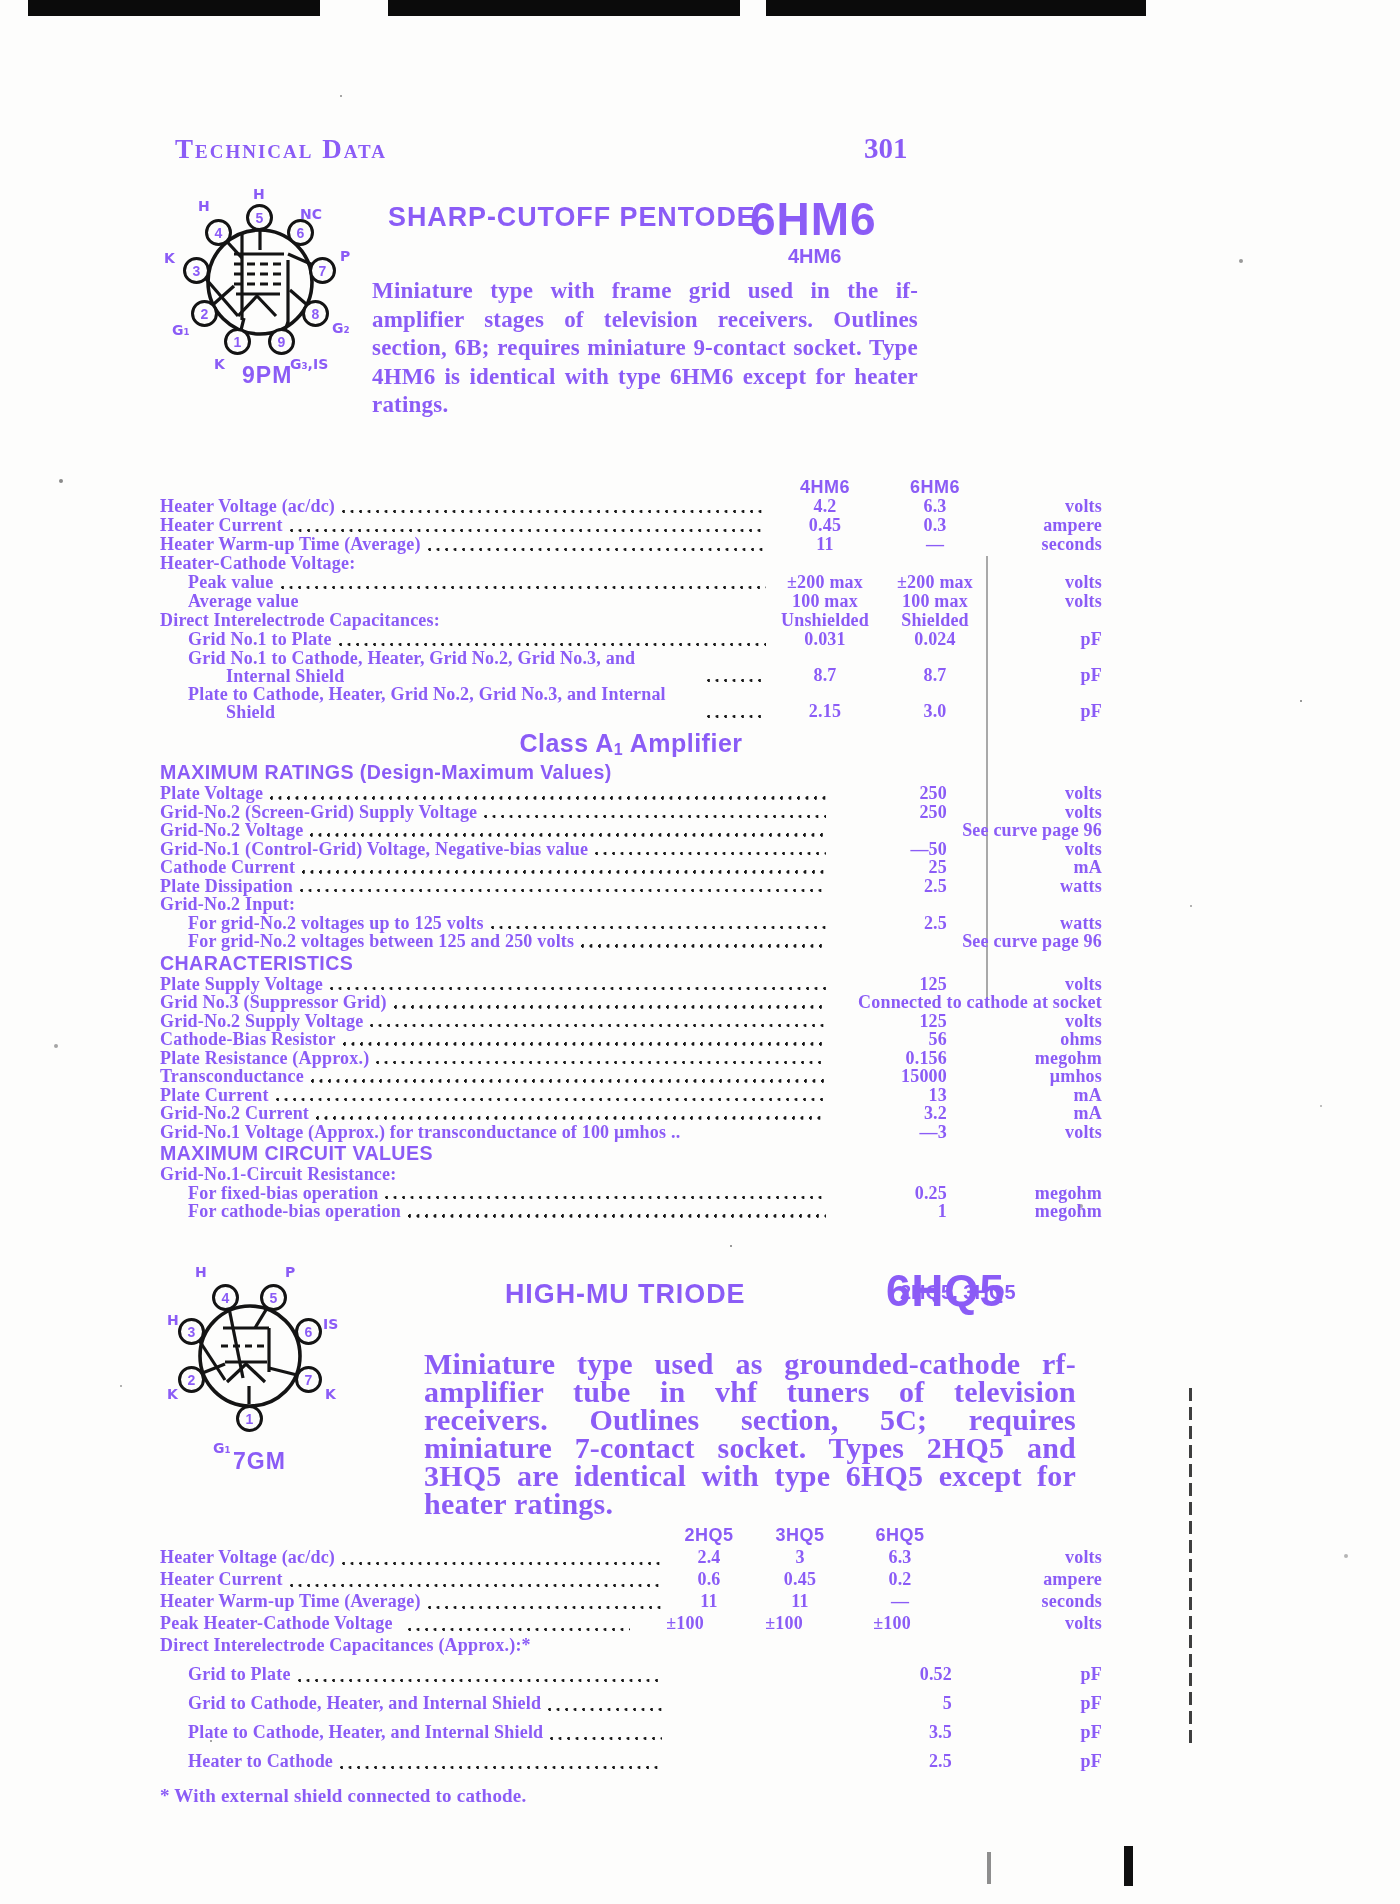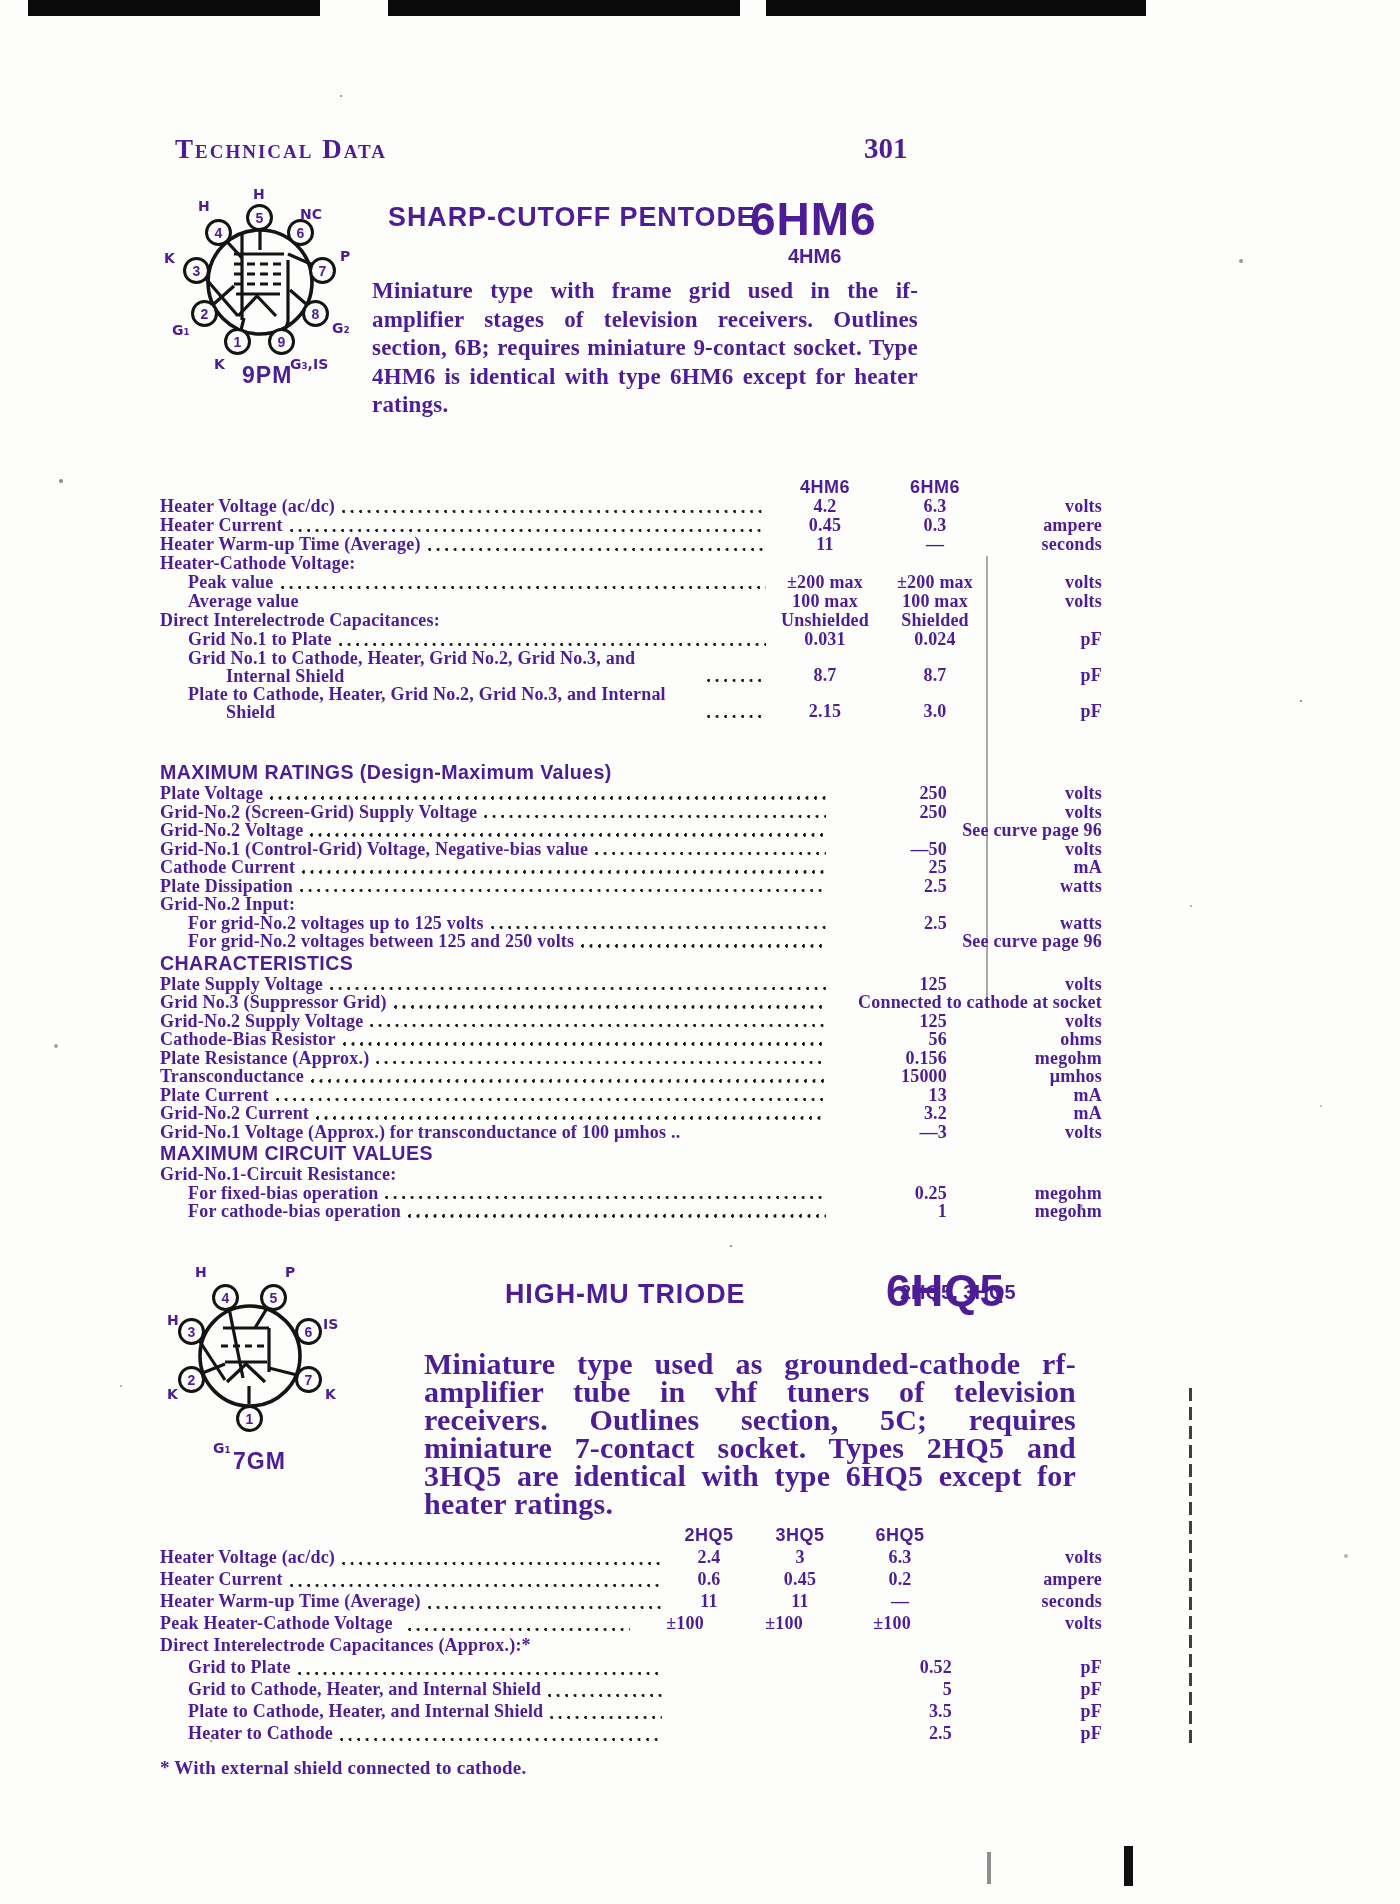--- a/index.html
+++ b/index.html
@@ -1,17 +1,17 @@
 <!DOCTYPE html>
 <html><head>
 <meta charset="utf-8">
 <style>
   html,body{margin:0;padding:0;background:#e8e8e6;}
   .page{position:relative;width:1400px;height:1904px;background:#fdfdfc;overflow:hidden;
-        color:#4c1d95;font-family:"Liberation Serif",serif;font-weight:bold;}
+        color:#8b5cf6;font-family:"Liberation Serif",serif;font-weight:bold;}
   
   .bar{position:absolute;top:0;height:16px;background:#0b0b0b;}
   .bar.b1{left:28px;width:292px;}
   .bar.b2{left:388px;width:352px;}
   .bar.b3{left:766px;width:380px;}
   .art-vline1{position:absolute;left:986px;top:556px;width:2px;height:452px;background:#555;opacity:.5;}
   .art-vline2{position:absolute;left:1189px;top:1388px;width:3px;height:356px;opacity:.85;
       background:repeating-linear-gradient(to bottom,#1d1d1d 0 13px,transparent 13px 19px);}
   .art-blob{position:absolute;left:1124px;top:1846px;width:9px;height:40px;background:#101010;}
   .art-tick{position:absolute;left:987px;top:1852px;width:4px;height:32px;background:#444;opacity:.6;}
@@ -64,21 +64,21 @@
   .v1t,.v2t{width:110px;text-align:center;}
   .u1t{width:112px;text-align:right;}
   .colh{font-family:"Liberation Sans",sans-serif;font-size:18px;letter-spacing:.5px;}
   .valc{width:117px;text-align:right;}
   .unitc{width:155px;text-align:right;}
   .vspan{width:272px;text-align:right;}
   .w1{width:86px;text-align:center;}
   .w2{width:96px;text-align:center;}
   .w3{width:104px;text-align:center;}
   .wu{width:150px;text-align:right;}
-  .vwide{width:286px;text-align:right;}
+  .vwide{width:286px;text-align:right;margin-top:7px;}
   .shead{font-family:"Liberation Sans",sans-serif;font-weight:bold;font-size:20px;line-height:23px;
       letter-spacing:.4px;margin-top:1px;transform:scaleX(.98);transform-origin:left;}
   .classa1{position:absolute;left:160px;top:729px;width:942px;text-align:center;
       font-family:"Liberation Sans",sans-serif;font-weight:bold;font-size:25px;letter-spacing:.5px;}
   .classa1 .sub{font-size:16px;position:relative;top:3px;}
   .footnote{margin-top:13px;font-size:19px;letter-spacing:.2px;}
 </style>
 </head>
 <body>
 
@@ -235,20 +235,23 @@
     </div>
     <div class="trow ind hang">
       <span class="lbl">Plate to Cathode, Heater, Grid No.2, Grid No.3, and Internal Shield</span>
         <span class="dots"></span>
       <span class="v1t">2.15</span>
       <span class="v2t">3.0</span>
       <span class="u1t">pF</span>
     </div>
   </div>
 
+  <div class="classa1">
+    <span>Class A</span><span class="sub">1</span><span> Amplifier</span>
+  </div>
 
   <div class="tblock" style="left:160px;top:760px;">
     <div class="shead">MAXIMUM RATINGS (Design-Maximum Values)</div>
 
     <div class="trow sp">
       <span class="lbl">Plate Voltage</span>
         <span class="dots"></span>
       <span class="valc">250</span>
       <span class="unitc">volts</span>
     </div>

